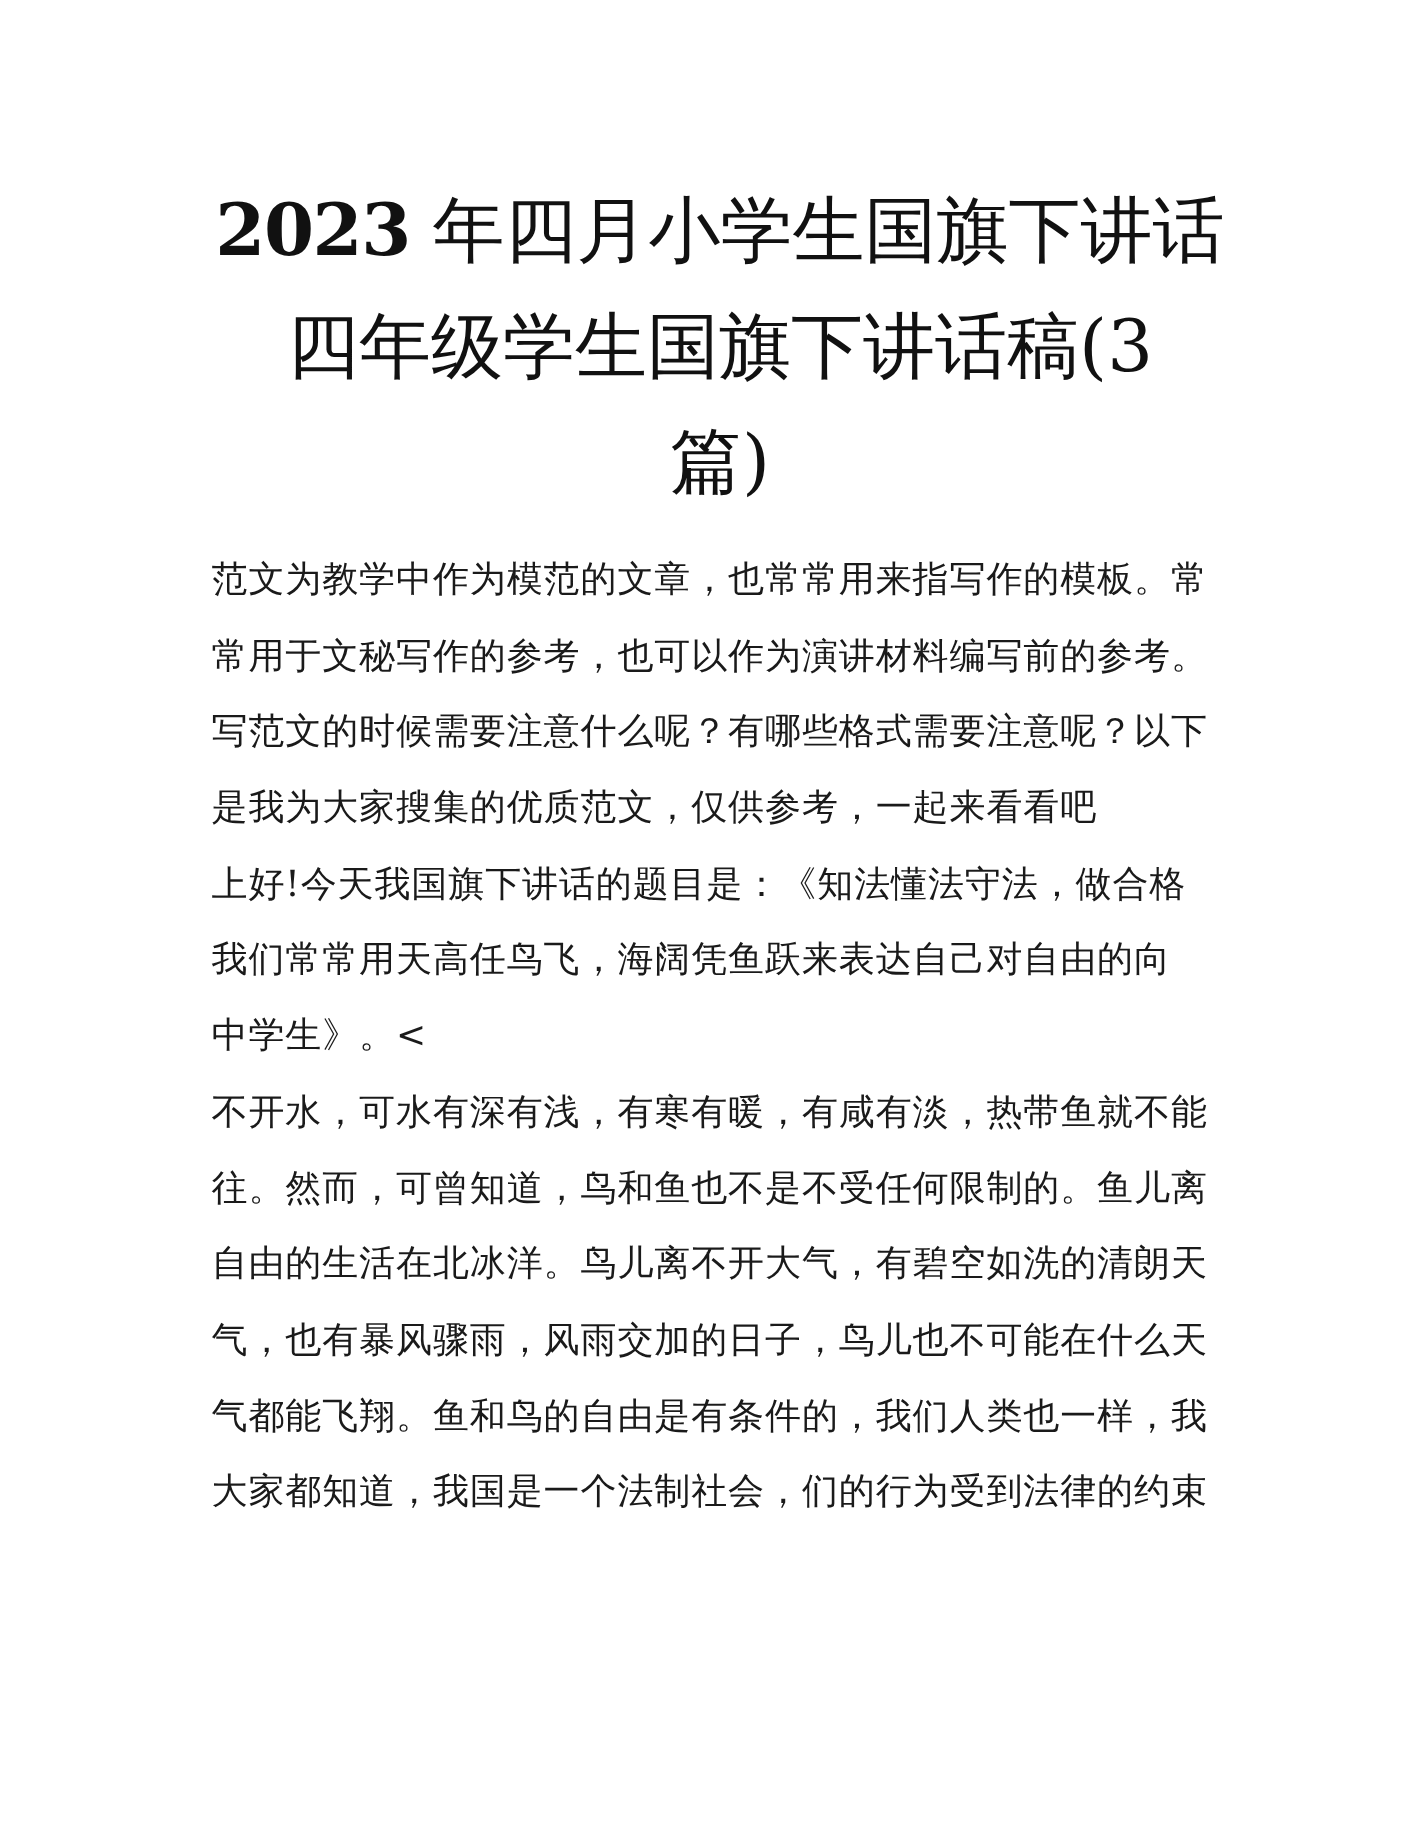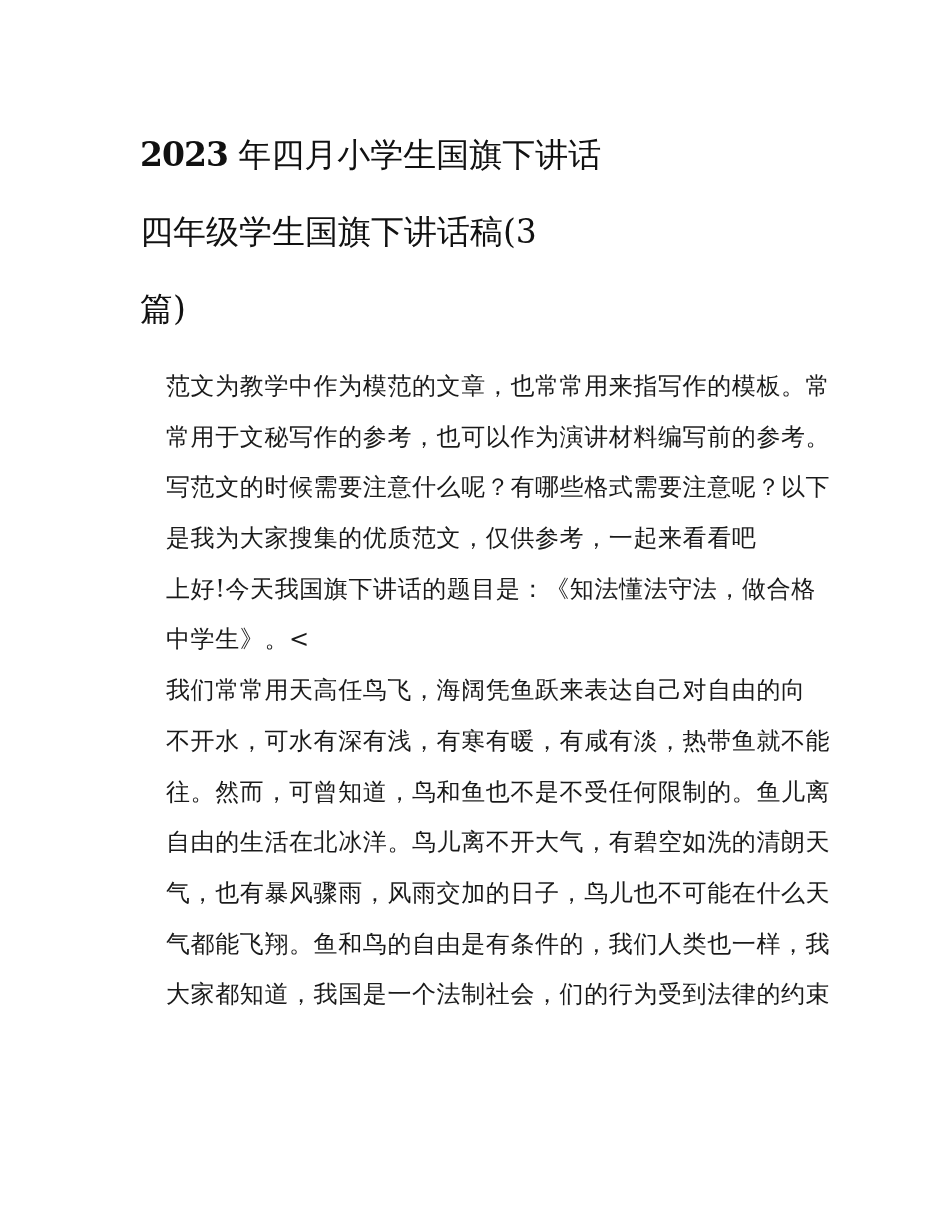--- a/index.html
+++ b/index.html
@@ -23,45 +23,45 @@
       background: #ffffff;
     }
     .title {
       position: absolute;
       left: 140px;
       top: 116px;
       width: 680px;
       margin: 0;
       font-family: "DejaVu Serif", "Liberation Serif", serif;
       font-weight: normal;
-      font-size: 33px;
+      font-size: 48px;
       line-height: 77px;
       letter-spacing: 0px;
       color: #111111;
+      text-align: center;
     }
     .title .tline {
       display: block;
       white-space: nowrap;
       height: 77px;
     }
     .title .num {
       font-family: "DejaVu Serif", "Liberation Serif", serif;
       font-weight: bold;
       letter-spacing: -1px;
     }
     .body-text {
       position: absolute;
       left: 141px;
       top: 361px;
       width: 690px;
       font-family: "DejaVu Serif", "Liberation Serif", serif;
       font-size: 24px;
       line-height: 50.7px;
       color: #1a1a1a;
-      margin-left: 25px;
     }
     .body-text .line {
       display: block;
       white-space: nowrap;
       height: 50.7px;
       letter-spacing: 0.6px;
     }
   </style>
 </head>
 <body>
@@ -72,22 +72,22 @@
     <span class="tline">四年级学生国旗下讲话稿(3</span>
     <span class="tline">篇)</span>
   </h1>
 
   <div class="body-text">
     <span class="line">范文为教学中作为模范的文章，也常常用来指写作的模板。常</span>
     <span class="line">常用于文秘写作的参考，也可以作为演讲材料编写前的参考。</span>
     <span class="line">写范文的时候需要注意什么呢？有哪些格式需要注意呢？以下</span>
     <span class="line">是我为大家搜集的优质范文，仅供参考，一起来看看吧</span>
     <span class="line">上好!今天我国旗下讲话的题目是：《知法懂法守法，做合格</span>
+    <span class="line">我们常常用天高任鸟飞，海阔凭鱼跃来表达自己对自由的向</span>
     <span class="line">中学生》。&lt;</span>
-    <span class="line">我们常常用天高任鸟飞，海阔凭鱼跃来表达自己对自由的向</span>
     <span class="line">不开水，可水有深有浅，有寒有暖，有咸有淡，热带鱼就不能</span>
     <span class="line">往。然而，可曾知道，鸟和鱼也不是不受任何限制的。鱼儿离</span>
     <span class="line">自由的生活在北冰洋。鸟儿离不开大气，有碧空如洗的清朗天</span>
     <span class="line">气，也有暴风骤雨，风雨交加的日子，鸟儿也不可能在什么天</span>
     <span class="line">气都能飞翔。鱼和鸟的自由是有条件的，我们人类也一样，我</span>
     <span class="line">大家都知道，我国是一个法制社会，们的行为受到法律的约束</span>
   </div>
 </div>
 
 </body></html>

